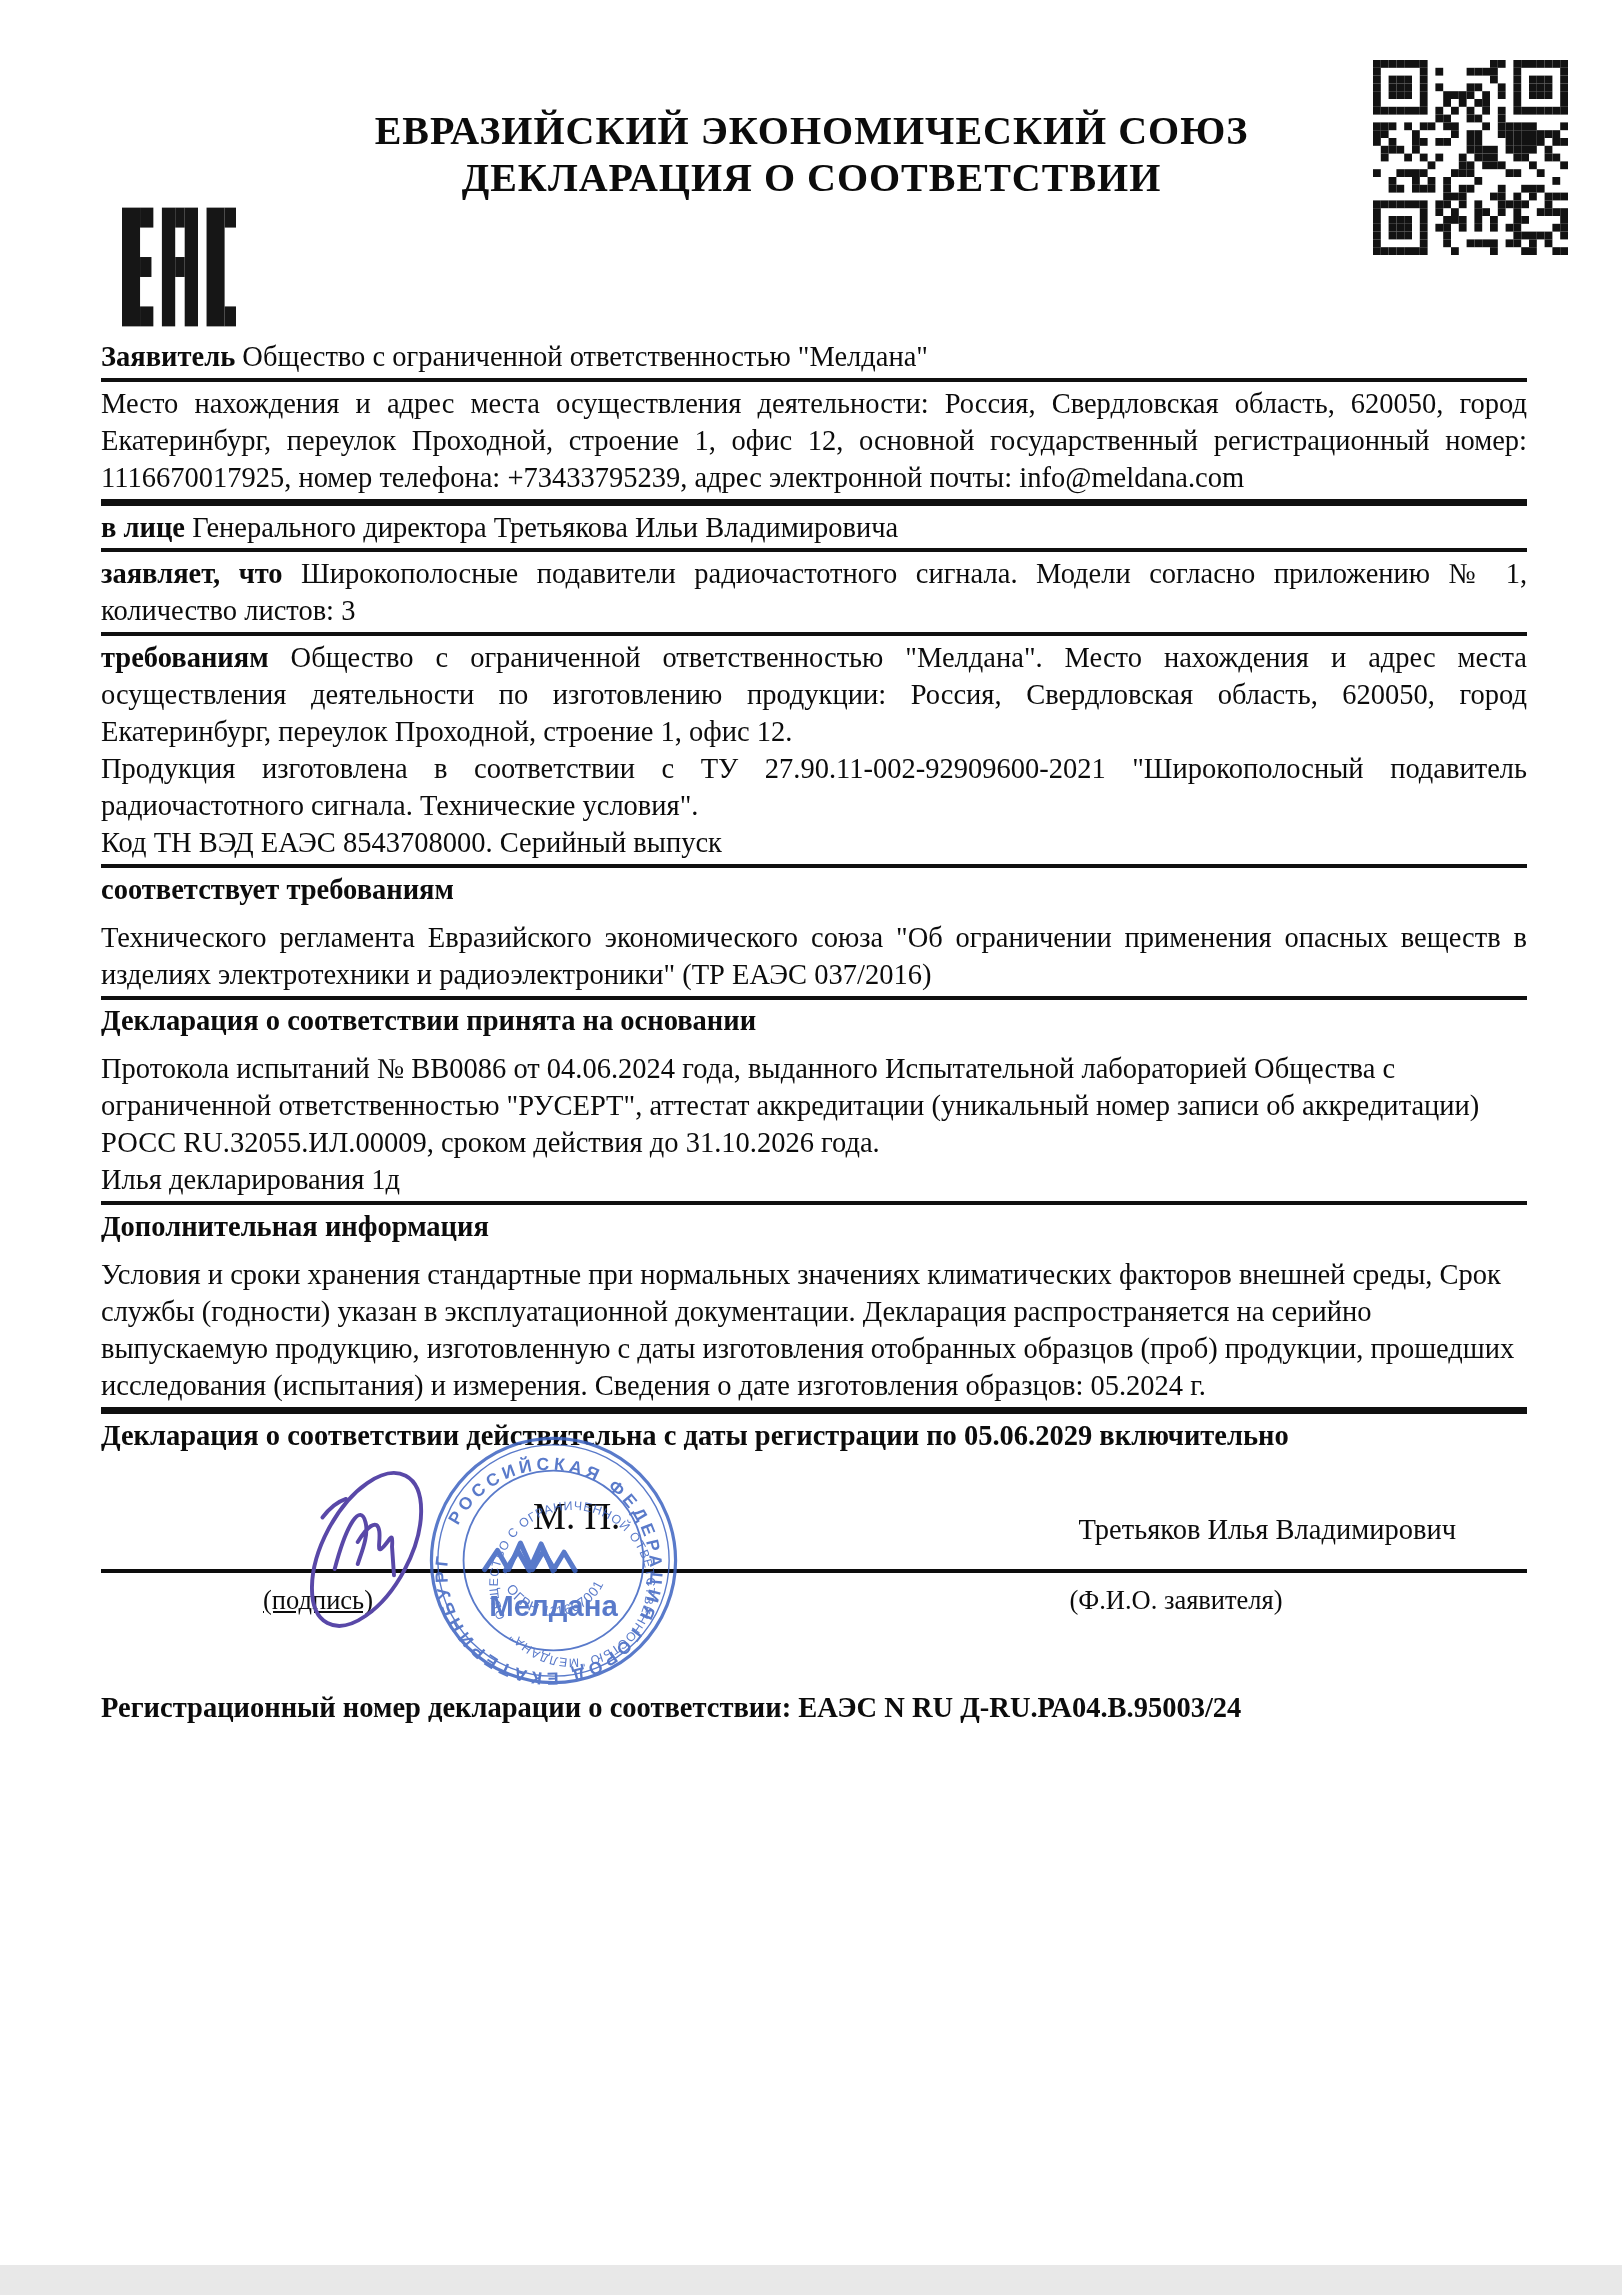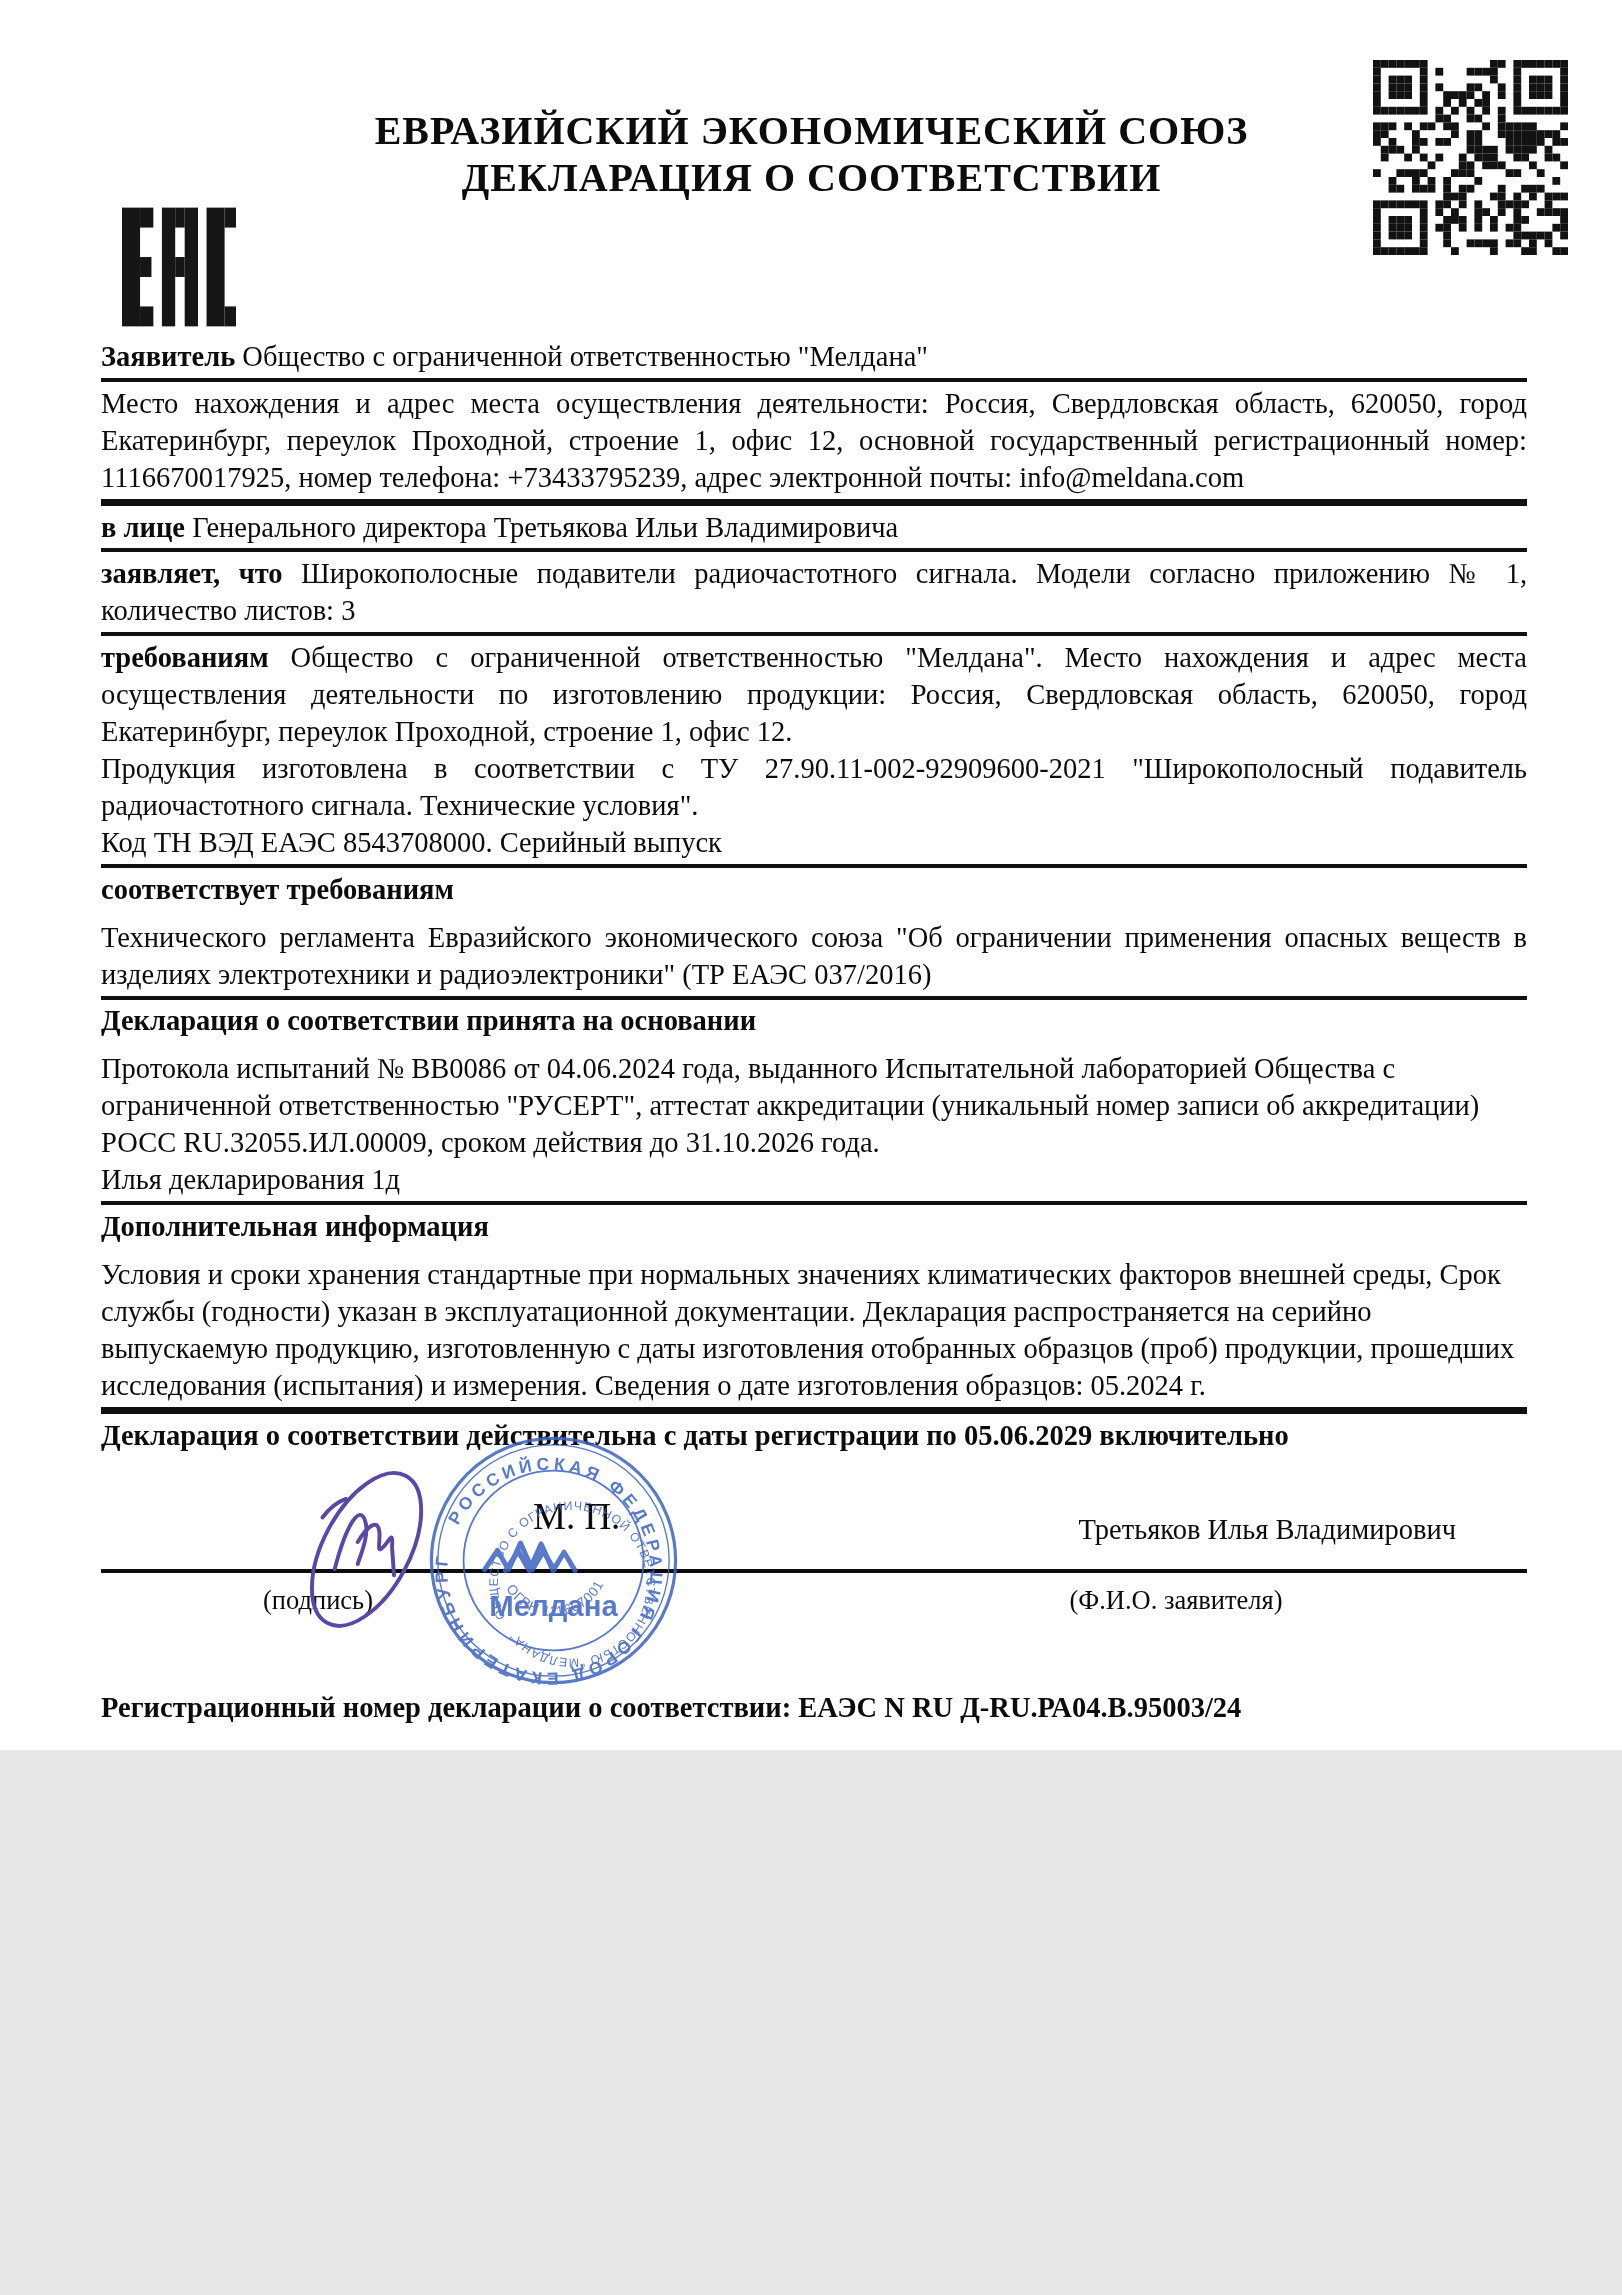--- a/index.html
+++ b/index.html
@@ -1,18 +1,18 @@
 <!DOCTYPE html>
 <html style="font-size:7.9px"><head>
 <meta charset="utf-8">
 <style>
   html,body{margin:0;padding:0;background:#e8e8e8;}
   .page{
     position:relative;
-    width:1623px;height:1750px;
+    width:1623px;height:2265px;
     background:#ffffff;
     color:#0c0c0c;
     font-family:"Liberation Serif","DejaVu Serif",serif;
     overflow:hidden;
   }
   
   .title-block{
     position:absolute;top:107px;left:0;width:100%;
     text-align:center;font-weight:bold;font-size:40px;line-height:47px;
     letter-spacing:1px;
@@ -24,21 +24,21 @@
   .row{font-size:28.5px;line-height:37px;margin:0;}
   .just{text-align:justify;}
   .b{font-weight:bold;}
   .gap{margin-top:10.8px;}
   hr.rule{border:0;border-top:4.9px solid #101010;margin:2.9px 0;}
   hr.rule.thick{border-top-width:7.4px;}
   
   .sigblock{position:relative;height:216px;margin-top:2px;}
   .sigline{position:absolute;left:0;right:0;top:113px;height:4.4px;background:#0c0c0c;}
   .mp{position:absolute;left:432px;top:39px;font-size:37px;}
-  .cap-sign{position:absolute;left:162px;top:129px;font-size:26.5px;}
+  .cap-sign{position:absolute;left:162px;top:129px;font-size:26.5px;text-decoration:underline;}
   .fio-name{position:absolute;left:795px;top:58px;width:560px;text-align:right;font-size:28.5px;}
   .cap-fio{position:absolute;left:795px;top:129px;width:560px;text-align:center;font-size:26.5px;}
   .stamp{position:absolute;left:324px;top:-23.6px;width:257px;height:257px;opacity:.85;}
   .ink{position:absolute;left:187px;top:-11.8px;width:162px;height:201px;}
   .footer-row{font-size:28.5px;line-height:37px;font-weight:bold;margin:0;}
   .footer-reg{margin-top:17.7px;}
   .footer-date{margin-top:22.6px;}
 </style>
 </head>
 <body>

